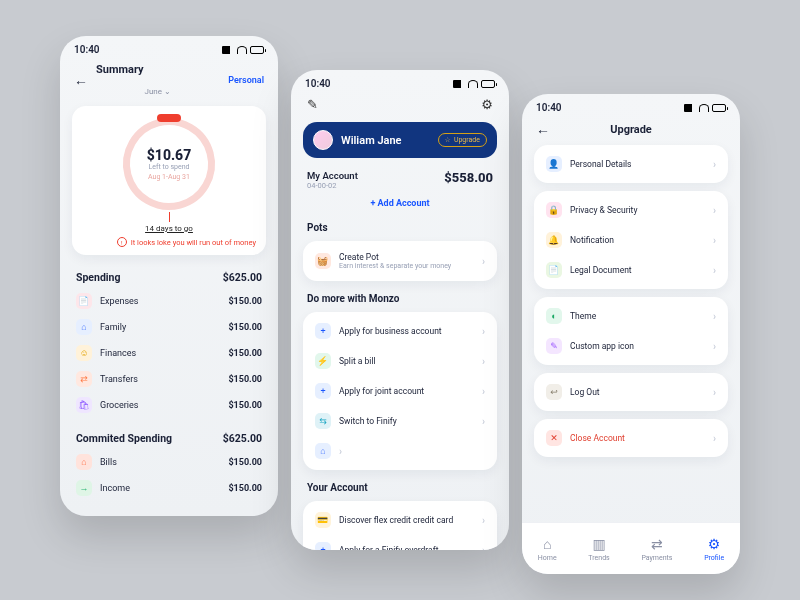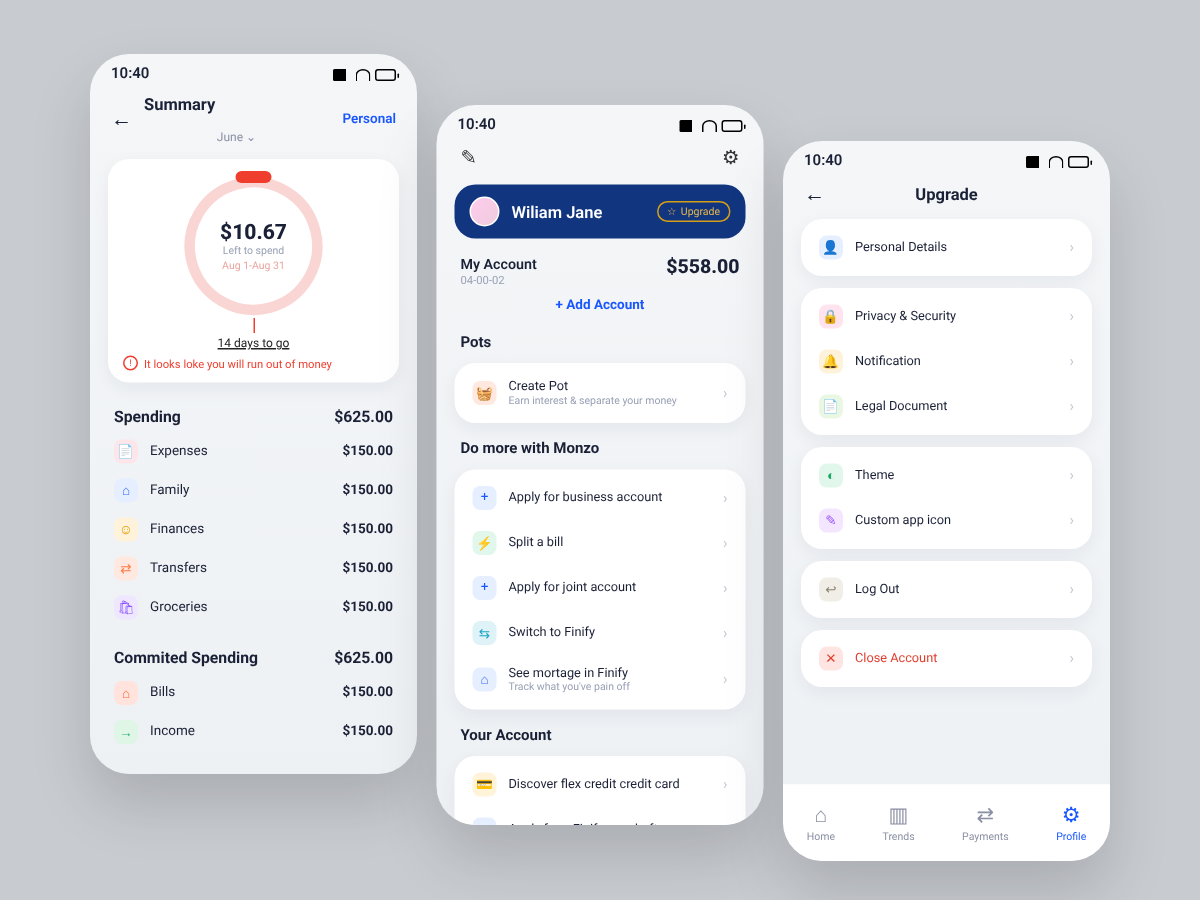--- a/index.html
+++ b/index.html
@@ -63,21 +63,21 @@
   .ring-prog {
     position:absolute; top:-4px; left:50%; transform:translateX(-50%);
     width: 24px; height: 8px; background:#ef3e2e; border-radius: 4px;
   }
   .ring-center { position:absolute; inset:0; display:flex; flex-direction:column; align-items:center; justify-content:center;}
   .amount-big { font-size: 14px; font-weight:800; }
   .muted-sm { font-size: 7px; color:#98a0b5; }
   .pink-sm { font-size: 7px; color:#e9a6a0; margin-top:2px;}
   .tick-line { width:1px;height:10px;background:#ef3e2e;margin:0 auto;}
   .days-go { font-size:8px; color:#222; margin-top:2px;text-decoration:underline;}
-  .warn-row { display:flex; align-items:center; justify-content:flex-start; gap:4px; color:#ef3e2e; font-size:7.5px; margin-top:4px;}
+  .warn-row { display:flex; align-items:center; justify-content:flex-end; gap:4px; color:#ef3e2e; font-size:7.5px; margin-top:4px;}
   .warn-icon { width:10px;height:10px;border:1px solid #ef3e2e;border-radius:50%;display:flex;align-items:center;justify-content:center;font-size:6px;}
 
   .section-head { display:flex; justify-content:space-between; padding: 8px 16px 4px; font-weight:700; font-size:10.5px;}
   .list-row { display:flex; align-items:center; justify-content:space-between; padding:5px 16px; font-size:9px;}
   .row-left { display:flex; align-items:center; gap:8px;}
   .ic { width:16px;height:16px;border-radius:5px;display:flex;align-items:center;justify-content:center;font-size:9px;}
   .amt { font-weight:700; }
 
   
   .top-icons { display:flex; justify-content:space-between; padding:4px 16px;}
@@ -293,24 +293,20 @@
         </div>
         <div class="cl-row">
           <span class="cl-icon" style="background:#dff2f7;color:#1ea7c4">⇆</span>
           <div class="cl-text">
             <span class="cl-title ">Switch to Finify</span>
           </div>
           <span class="chev">›</span>
         </div>
         <div class="cl-row">
           <span class="cl-icon" style="background:#e6efff;color:#3a6cff">⌂</span>
-          <div class="cl-text">
-            <span class="cl-title ">See mortage in Finify</span>
-            <span class="cl-sub">Track what you've pain off</span>
-          </div>
           <span class="chev">›</span>
         </div>
       </div>
 
     <div class="section-label">Your Account</div>
     <div class="card-list" id="s2-youracct" style="margin-bottom:0;border-radius:14px 14px 0 0;">
         <div class="cl-row">
           <span class="cl-icon" style="background:#fff3da;color:#e2a100">💳</span>
           <div class="cl-text">
             <span class="cl-title ">Discover flex credit credit card</span>

